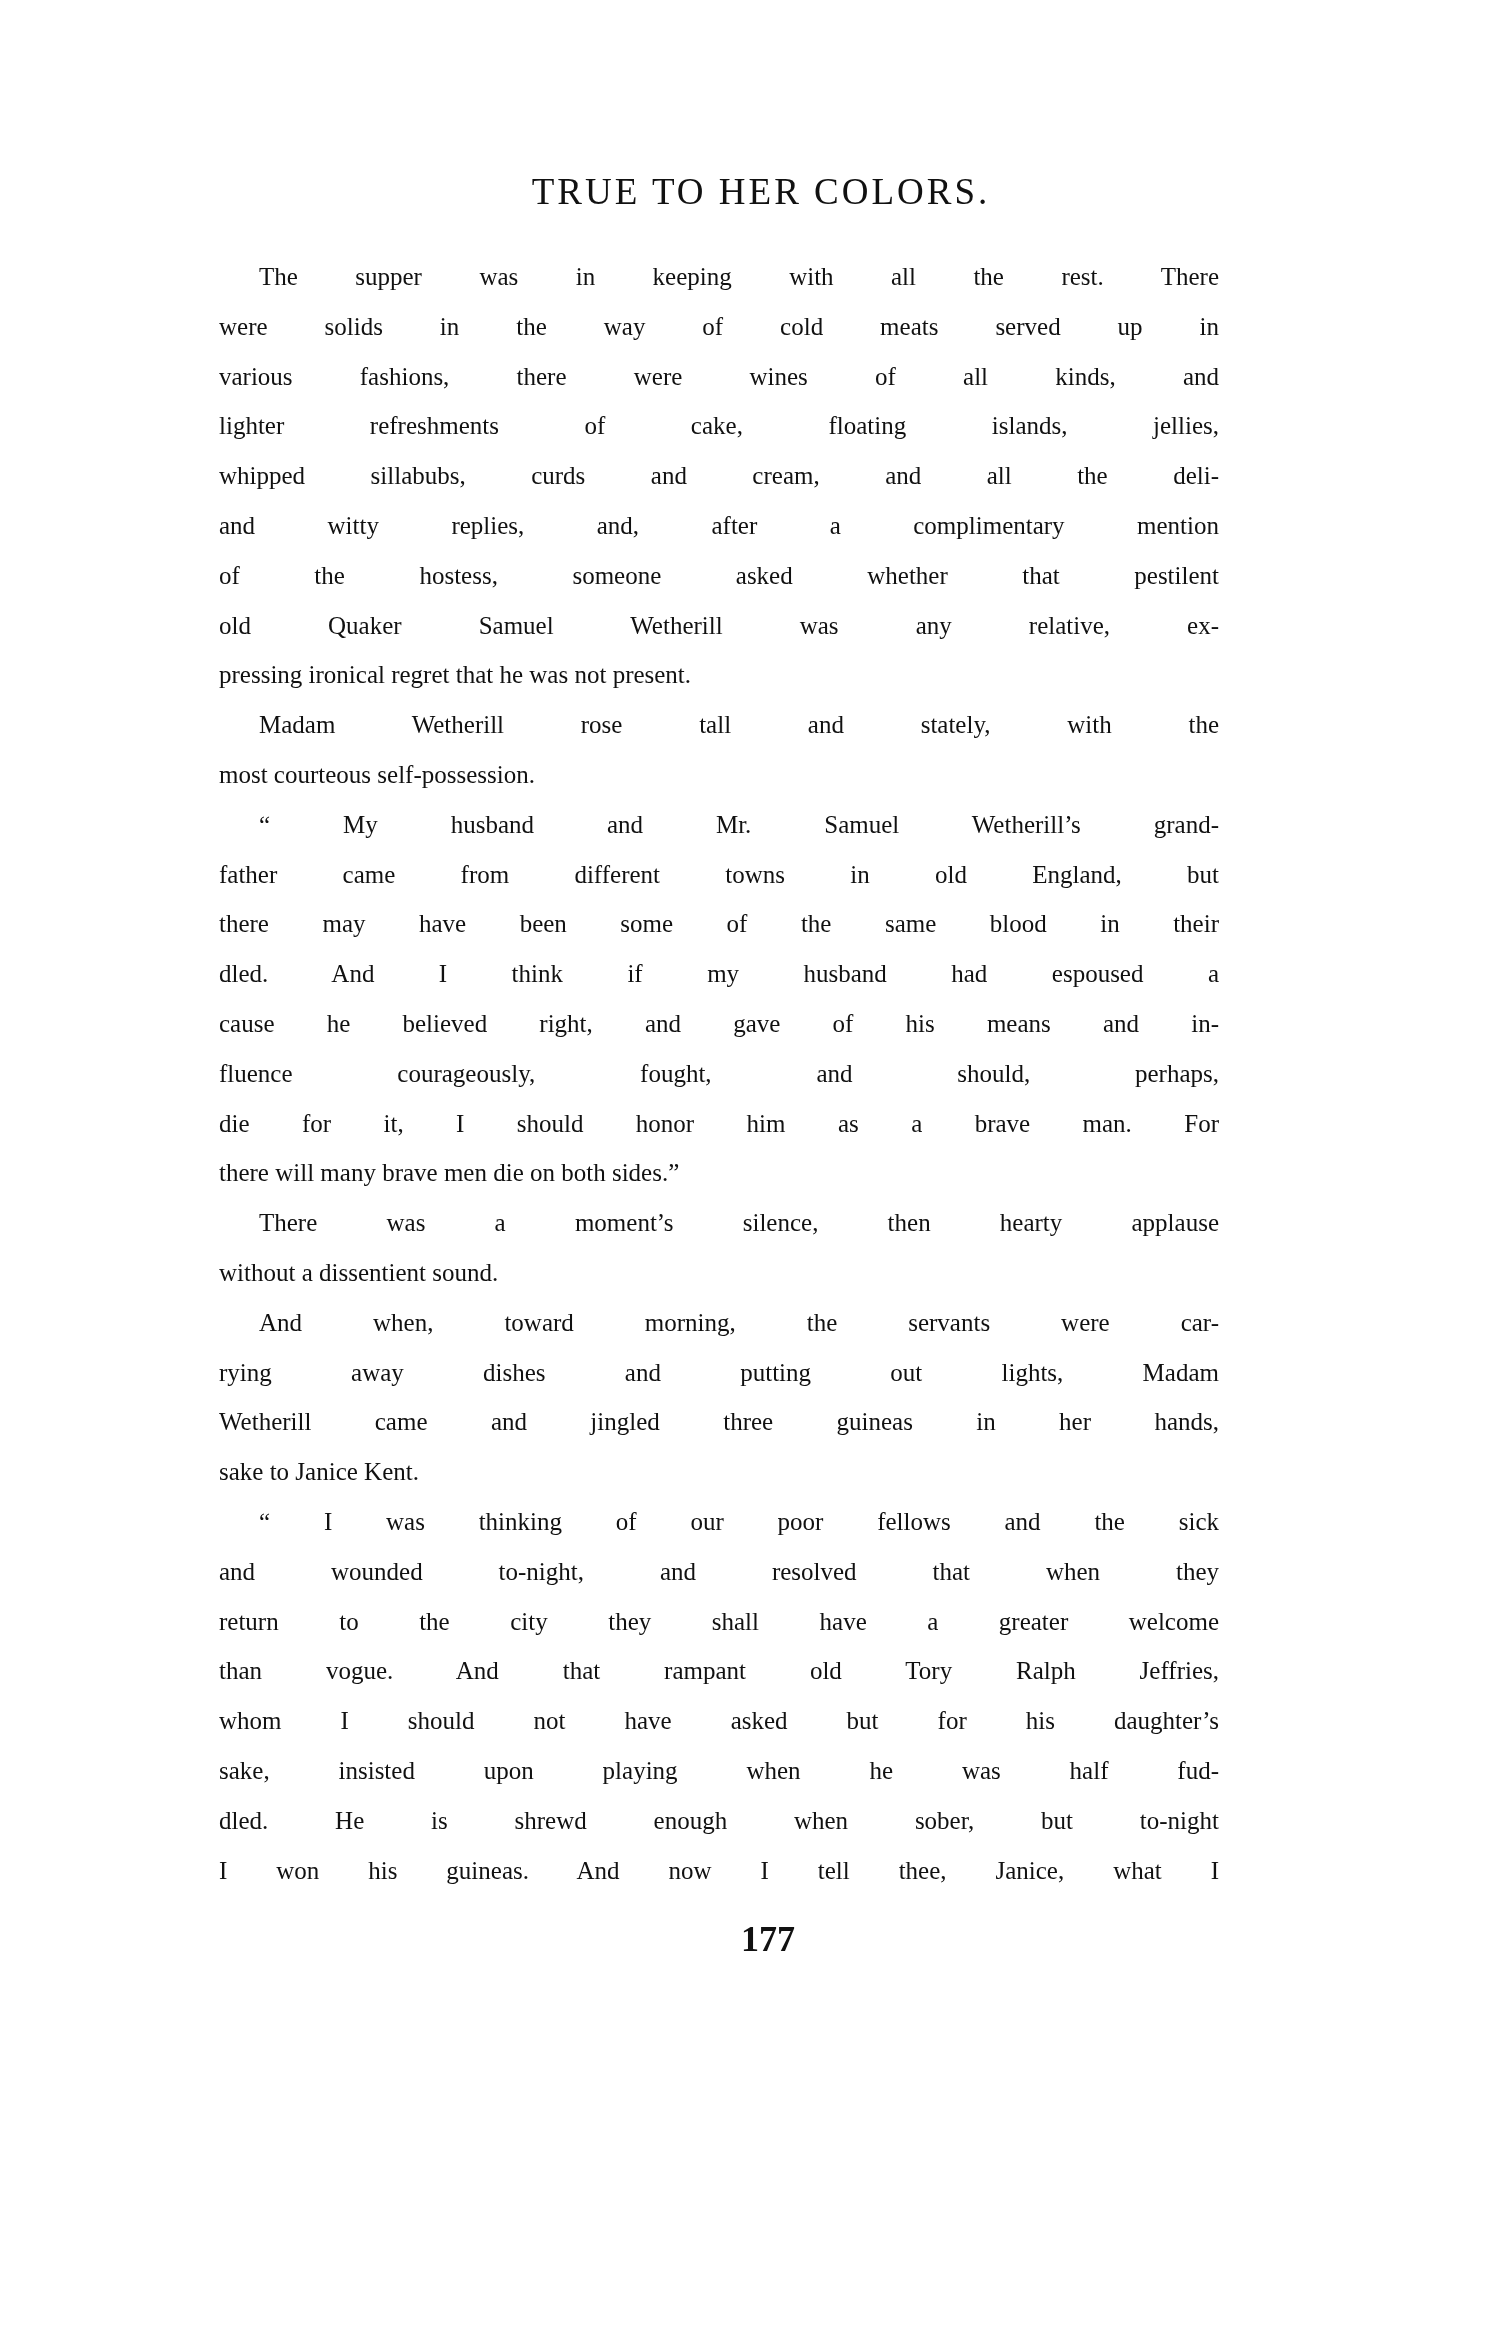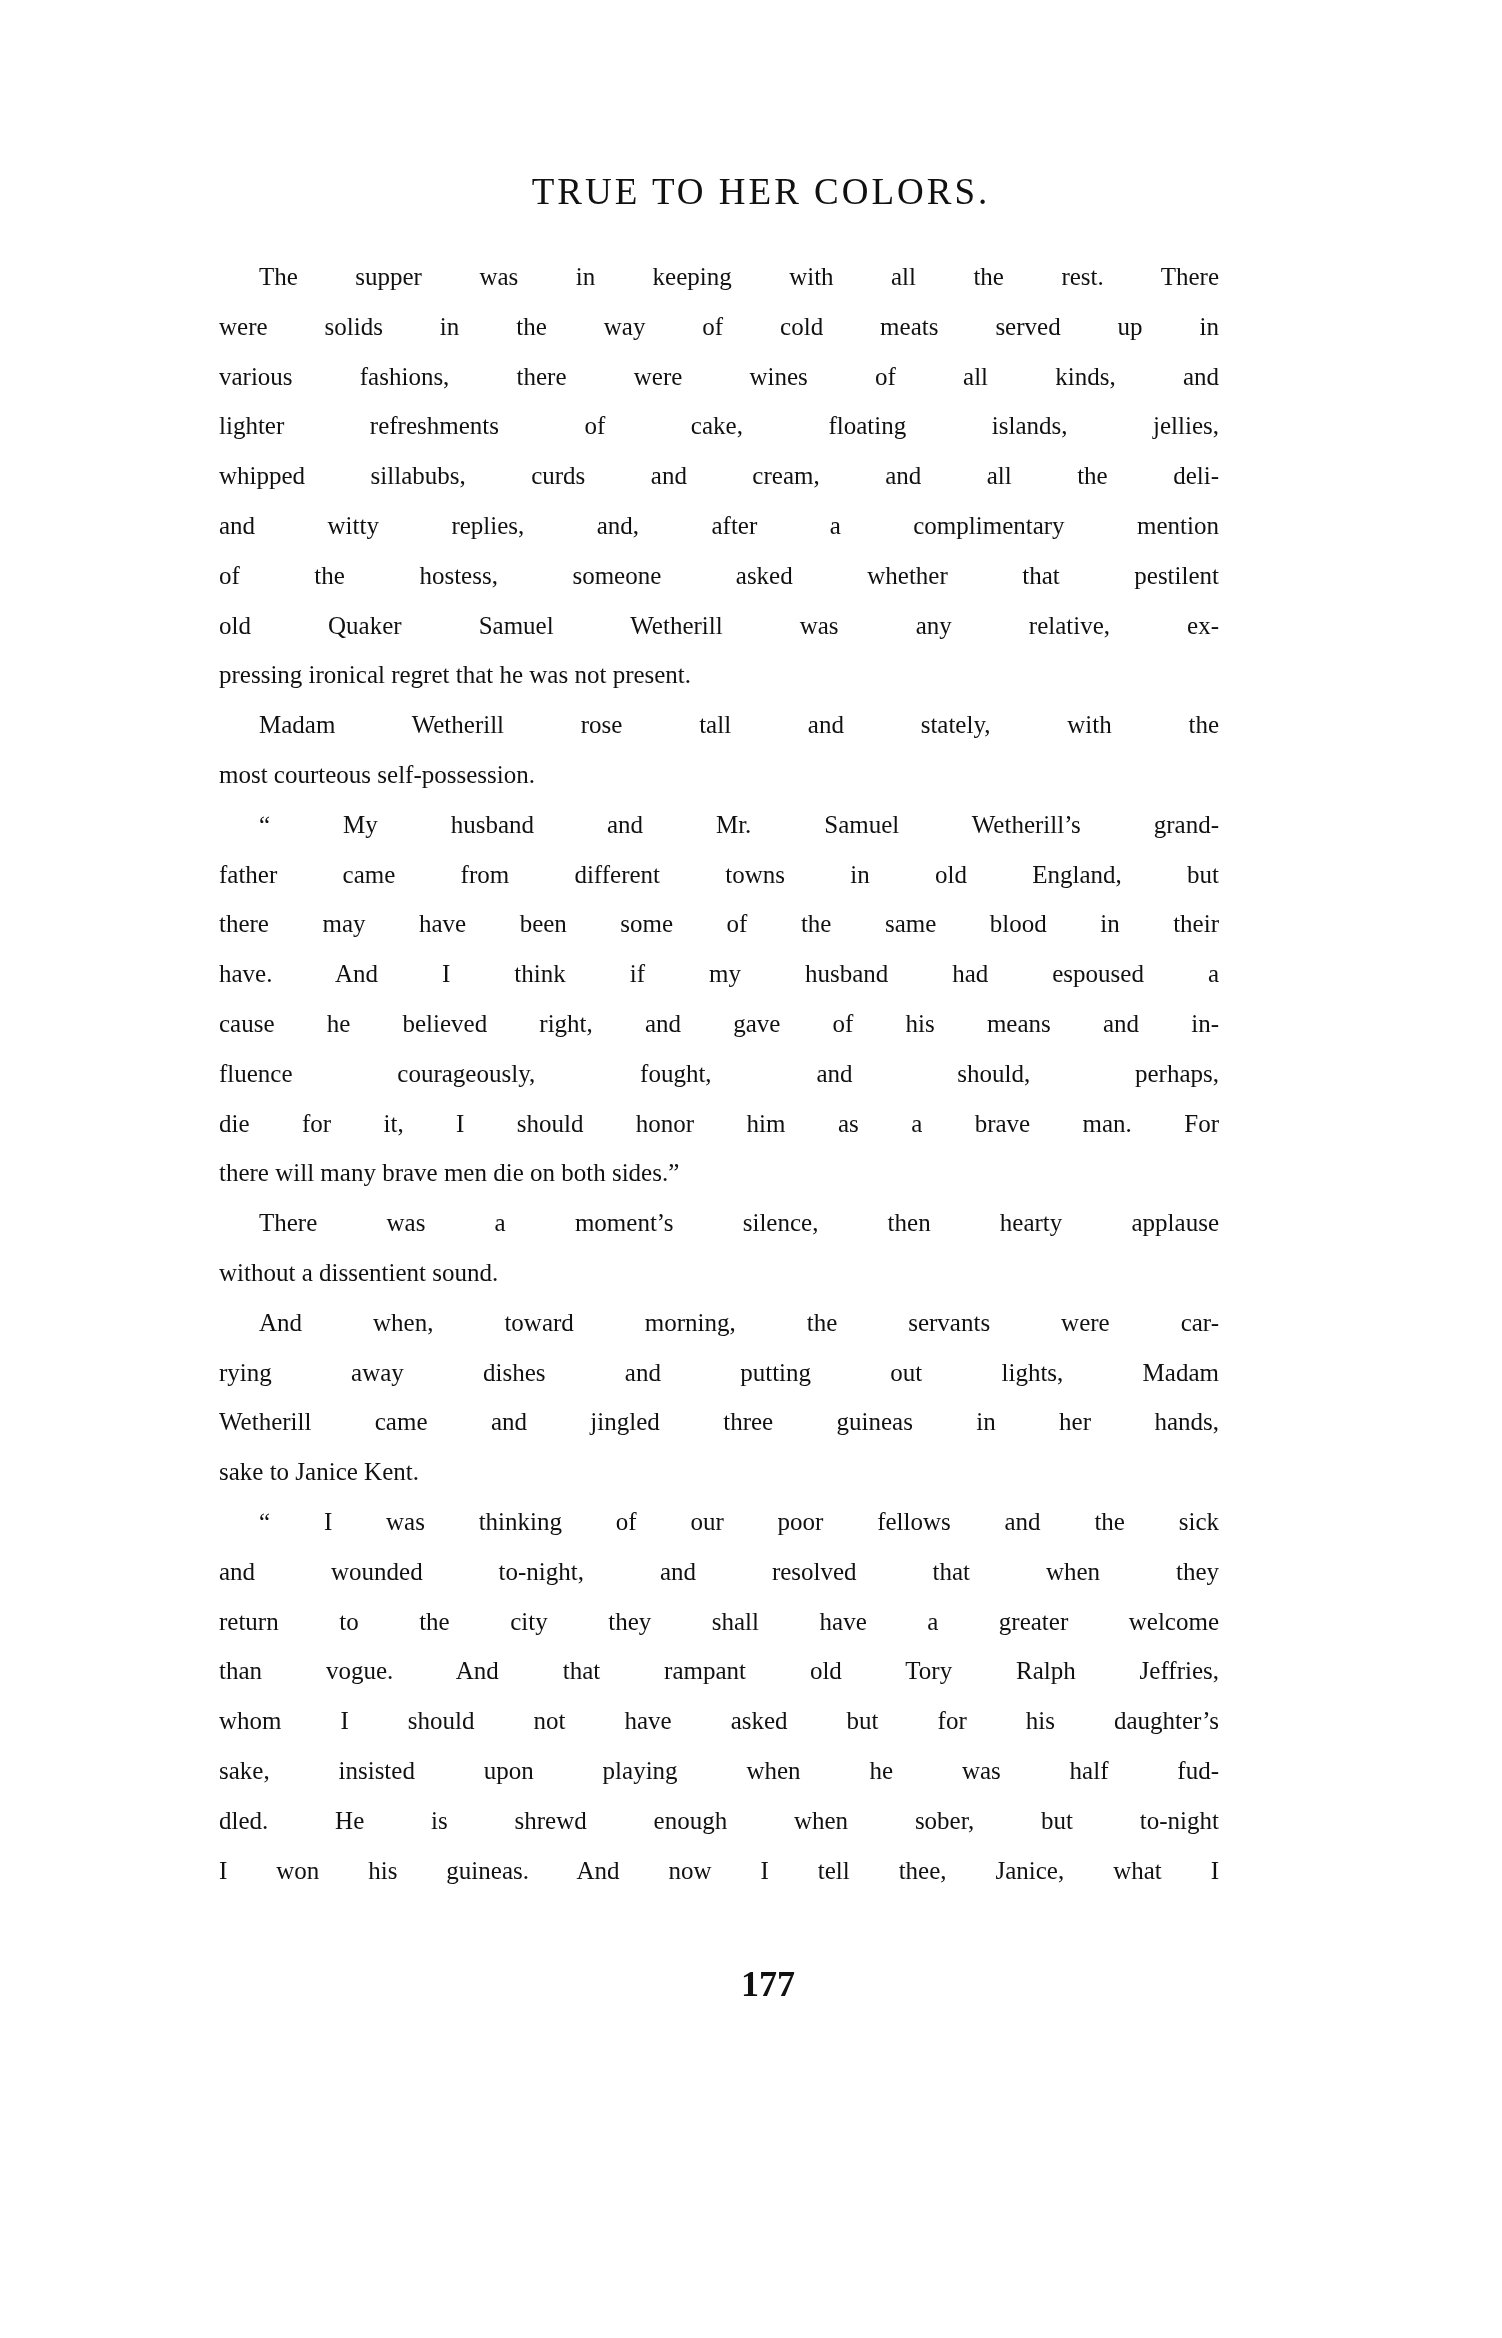--- a/index.html
+++ b/index.html
@@ -50,21 +50,21 @@
       word-spacing: 0px;
     }
     .line.indent {
       padding-left: 40px;
     }
     .line.last {
       text-align-last: left;
     }
     .folio {
       position: absolute;
-      top: 1962px;
+      top: 1917px;
       left: 0;
       width: 1502px;
       text-align: center;
       font-size: 36px;
       font-weight: bold;
       line-height: 44px;
       padding-left: 34px;
       box-sizing: border-box;
     }
   </style>
@@ -82,21 +82,21 @@
     <div class="line">whipped sillabubs, curds and cream, and all the deli-</div>
     <div class="line">and witty replies, and, after a complimentary mention</div>
     <div class="line">of the hostess, someone asked whether that pestilent</div>
     <div class="line">old Quaker Samuel Wetherill was any relative, ex-</div>
     <div class="line last">pressing ironical regret that he was not present.</div>
     <div class="line indent">Madam Wetherill rose tall and stately, with the</div>
     <div class="line last">most courteous self-possession.</div>
     <div class="line indent">“ My husband and Mr. Samuel Wetherill’s grand-</div>
     <div class="line">father came from different towns in old England, but</div>
     <div class="line">there may have been some of the same blood in their</div>
-    <div class="line">have.  And I think if my husband had espoused a</div>
+    <div class="line">dled.  And I think if my husband had espoused a</div>
     <div class="line">cause he believed right, and gave of his means and in-</div>
     <div class="line">fluence courageously, fought, and should, perhaps,</div>
     <div class="line">die for it, I should honor him as a brave man.  For</div>
     <div class="line last">there will many brave men die on both sides.”</div>
     <div class="line indent">There was a moment’s silence, then hearty applause</div>
     <div class="line last">without a dissentient sound.</div>
     <div class="line indent">And when, toward morning, the servants were car-</div>
     <div class="line">rying away dishes and putting out lights, Madam</div>
     <div class="line">Wetherill came and jingled three guineas in her hands,</div>
     <div class="line last">sake to Janice Kent.</div>

